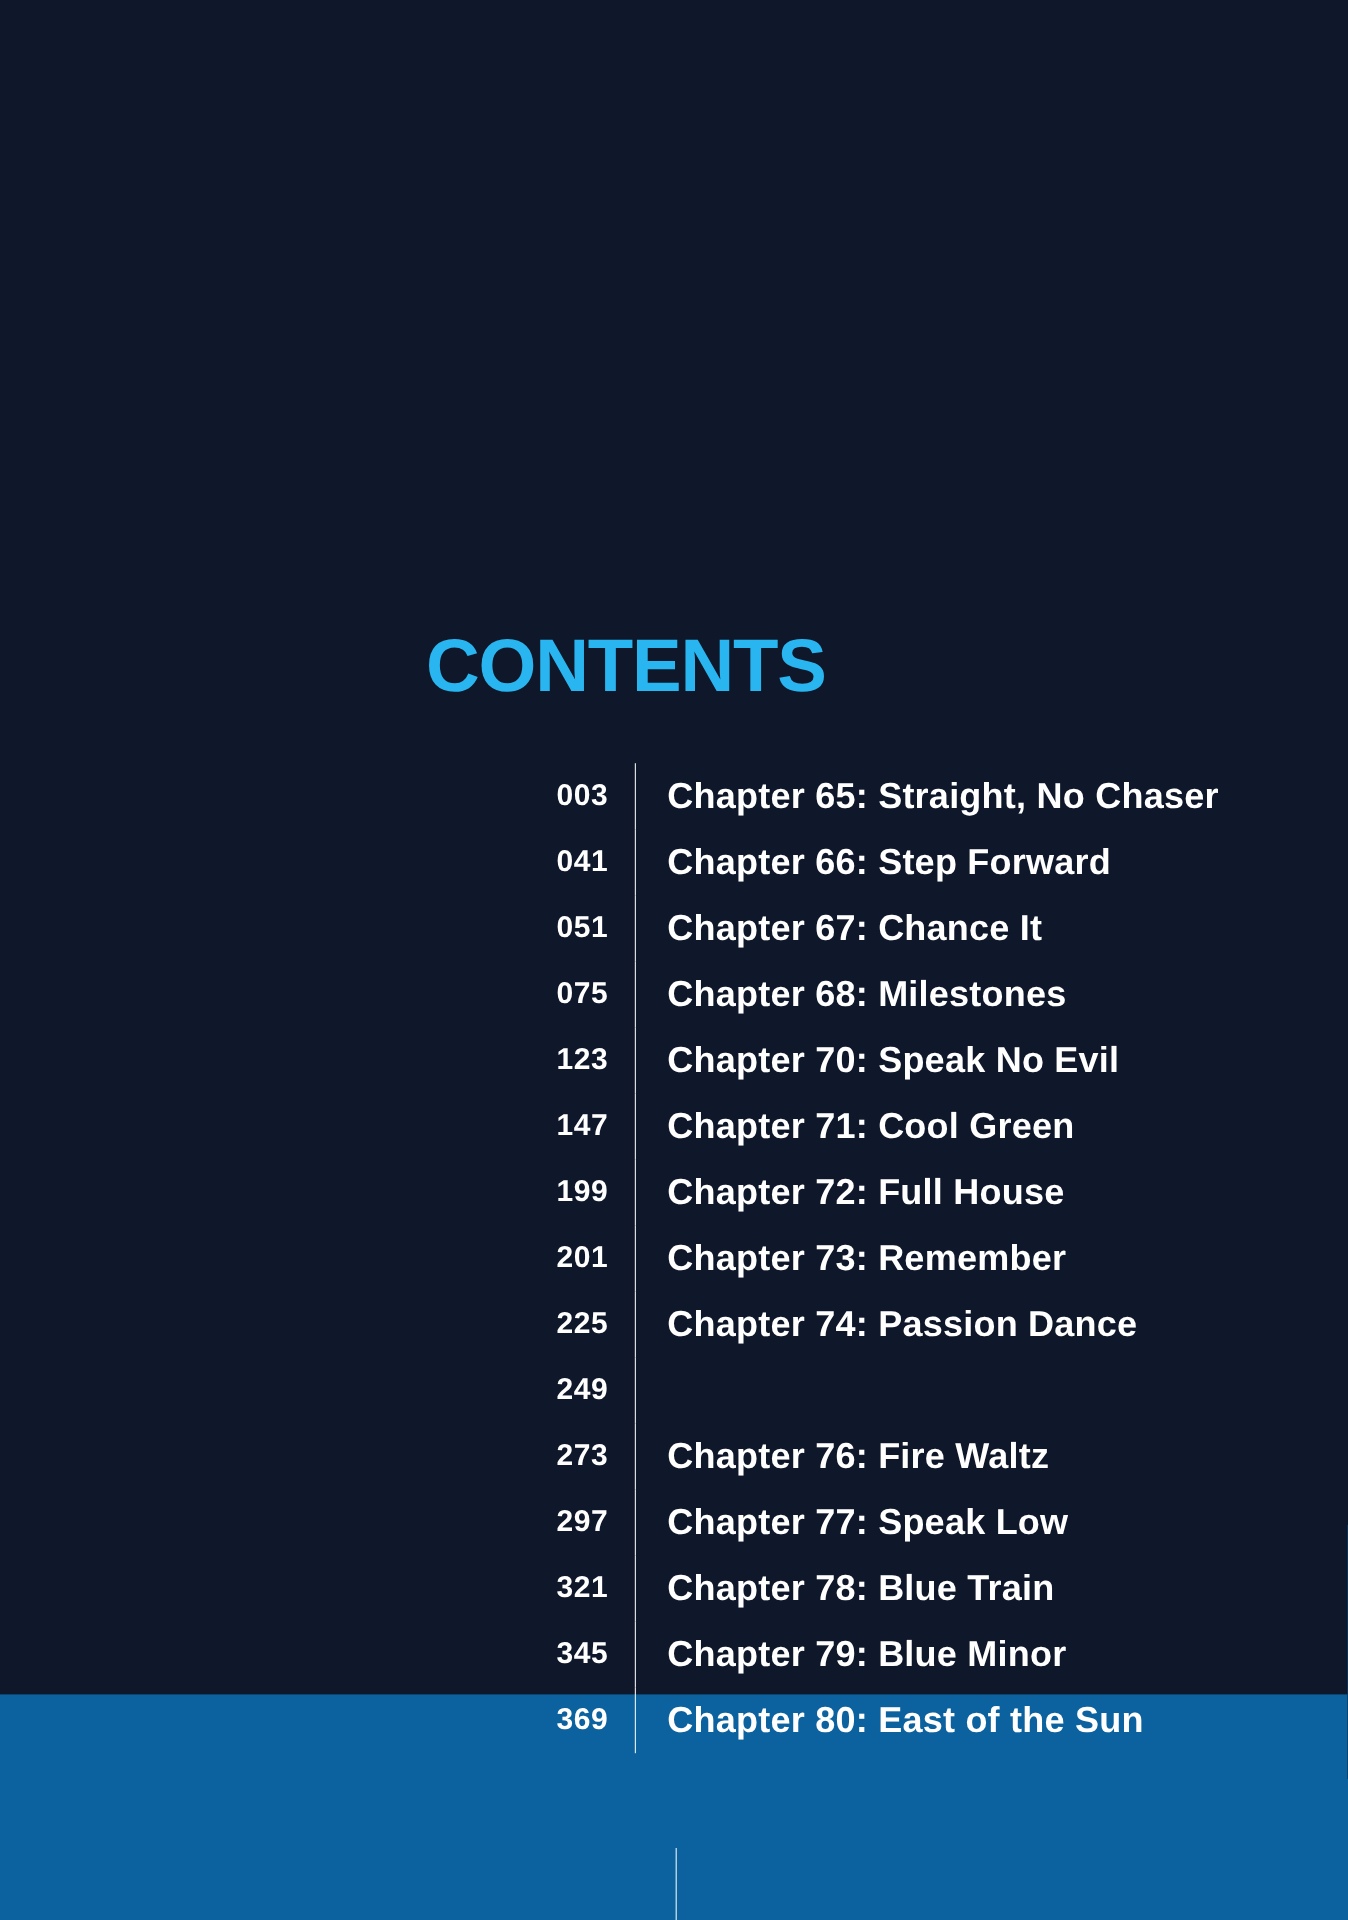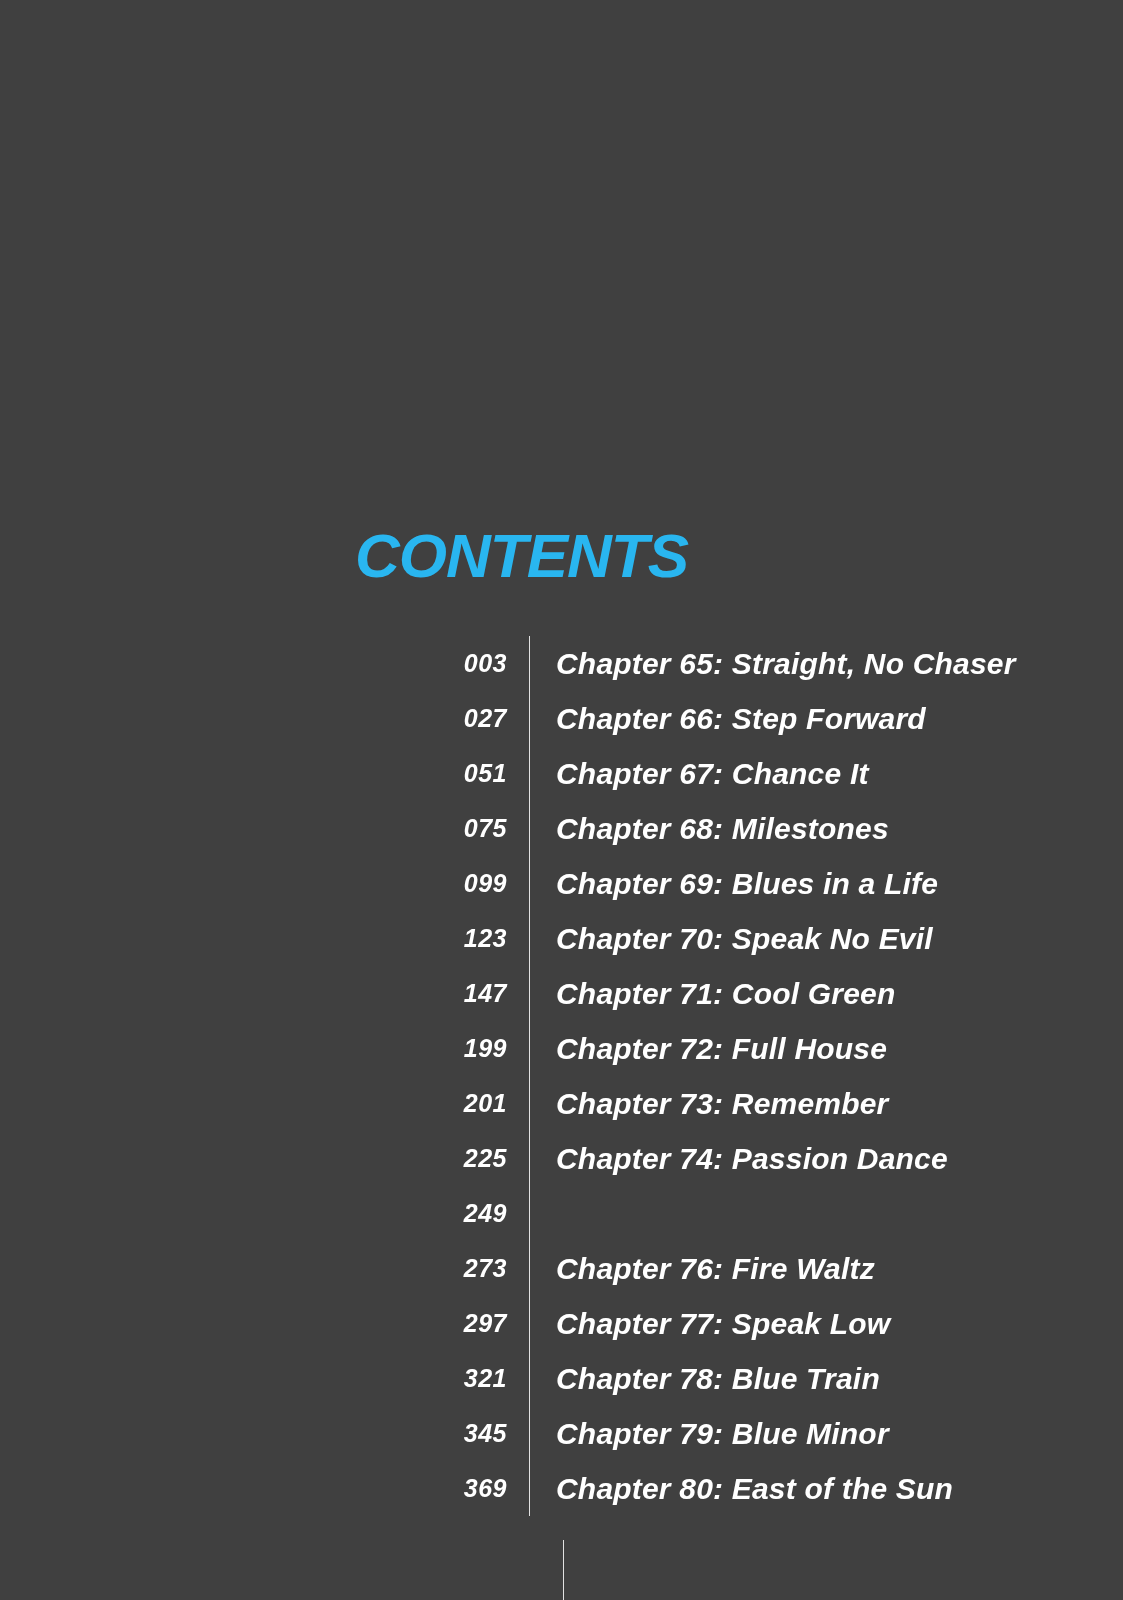--- a/index.html
+++ b/index.html
@@ -9,23 +9,22 @@
   body {
     width: 1123px;
     height: 1600px;
     background: #0c629e;
     font-family: "Liberation Sans", sans-serif;
     overflow: hidden;
   }
   .page {
     position: relative;
     width: 1123px;
-    height: 1600px;
-    background: #404040;
-    font-style: italic;
+    height: 1412px;
+    background: #0f172a;
   }
   .contents-title {
     position: absolute;
     left: 355px;
     top: 520px;
     font-size: 62px;
     font-weight: bold;
     letter-spacing: -1px;
     color: #29b6f0;
     font-family: "Liberation Sans", sans-serif;
@@ -83,38 +82,33 @@
 
   <div class="contents-title">CONTENTS</div>
 
   <div class="toc">
       <div class="toc-row">
         <div class="toc-page">003</div>
         <div class="toc-divider-col"></div>
         <div class="toc-title">Chapter 65: Straight, No Chaser</div>
       </div>
       <div class="toc-row">
-        <div class="toc-page">027</div>
+        <div class="toc-page">041</div>
         <div class="toc-divider-col"></div>
         <div class="toc-title">Chapter 66: Step Forward</div>
       </div>
       <div class="toc-row">
         <div class="toc-page">051</div>
         <div class="toc-divider-col"></div>
         <div class="toc-title">Chapter 67: Chance It</div>
       </div>
       <div class="toc-row">
         <div class="toc-page">075</div>
         <div class="toc-divider-col"></div>
         <div class="toc-title">Chapter 68: Milestones</div>
-      </div>
-      <div class="toc-row">
-        <div class="toc-page">099</div>
-        <div class="toc-divider-col"></div>
-        <div class="toc-title">Chapter 69: Blues in a Life</div>
       </div>
       <div class="toc-row">
         <div class="toc-page">123</div>
         <div class="toc-divider-col"></div>
         <div class="toc-title">Chapter 70: Speak No Evil</div>
       </div>
       <div class="toc-row">
         <div class="toc-page">147</div>
         <div class="toc-divider-col"></div>
         <div class="toc-title">Chapter 71: Cool Green</div>

